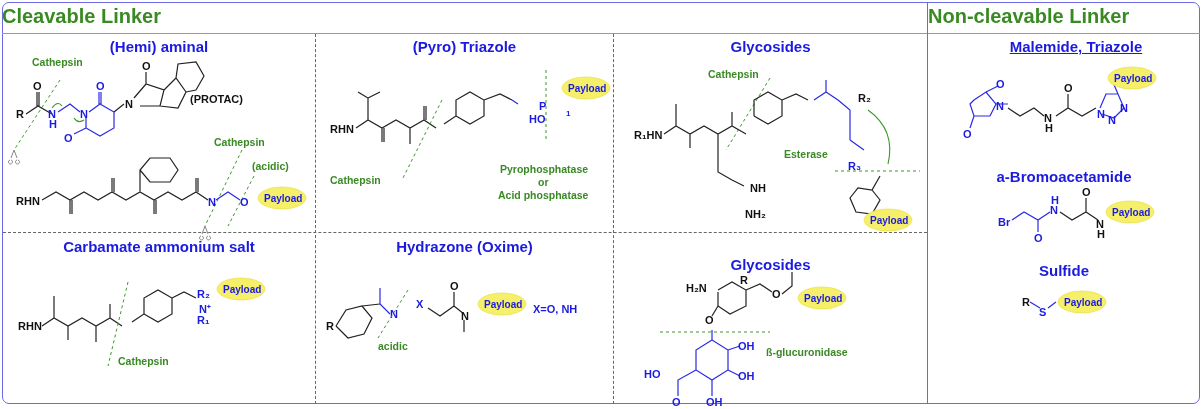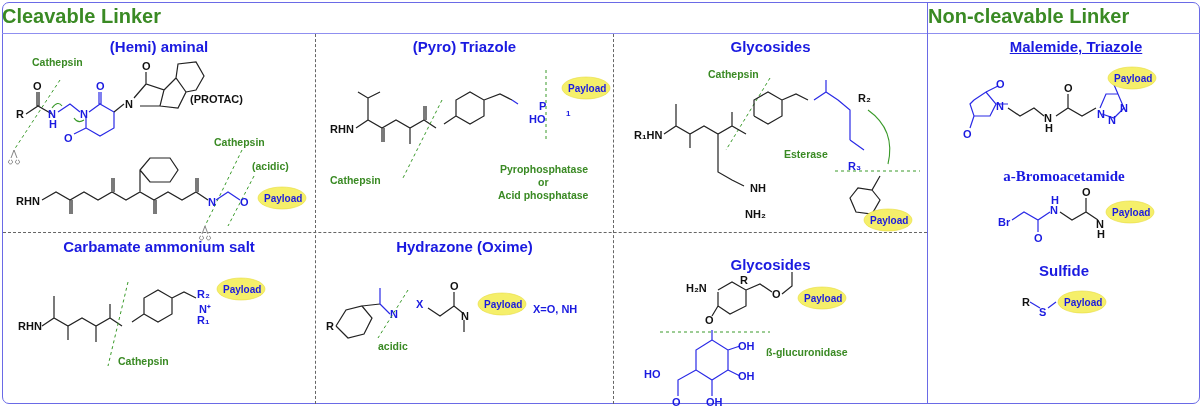--- a/index.html
+++ b/index.html
@@ -38,21 +38,21 @@
 <div class="dash-v" style="left:613px;top:34px;height:370px;"></div>
 <div class="dash-h" style="left:3px;top:232px;width:924px;"></div>
 
 <div class="cell-title" style="left:3px;width:312px;top:38px;text-align:center;">(Hemi) aminal</div>
 <div class="cell-title" style="left:316px;width:297px;top:38px;">(Pyro) Triazole</div>
 <div class="cell-title" style="left:614px;width:313px;top:38px;">Glycosides</div>
 <div class="cell-title" style="left:3px;width:312px;top:238px;">Carbamate ammonium salt</div>
 <div class="cell-title" style="left:316px;width:297px;top:238px;">Hydrazone (Oxime)</div>
 <div class="cell-title" style="left:614px;width:313px;top:238px;margin-top:18px;">Glycosides</div>
 <div class="cell-title" style="left:940px;width:272px;top:38px;text-decoration:underline;">Malemide, Triazole</div>
-<div class="cell-title" style="left:928px;width:272px;top:168px;font-family:Liberation Serif, serif;">a-Bromoacetamide</div>
+<div class="cell-title" style="left:928px;width:272px;top:168px;">a-Bromoacetamide</div>
 <div class="cell-title" style="left:928px;width:272px;top:262px;">Sulfide</div>
 
 <svg class="mol" width="1204" height="409">
 
   <g>
     <text class="t-g" x="32" y="66">Cathepsin</text>
     <path class="gd" d="M60 80 L14 150"></path>
     <text class="t-k" x="16" y="118">R</text>
     <path class="bk" d="M26 114 L38 106 L52 114 M37 106 L37 92 M39 106 L39 92"></path>
     <text class="t-k" x="33" y="90">O</text>

